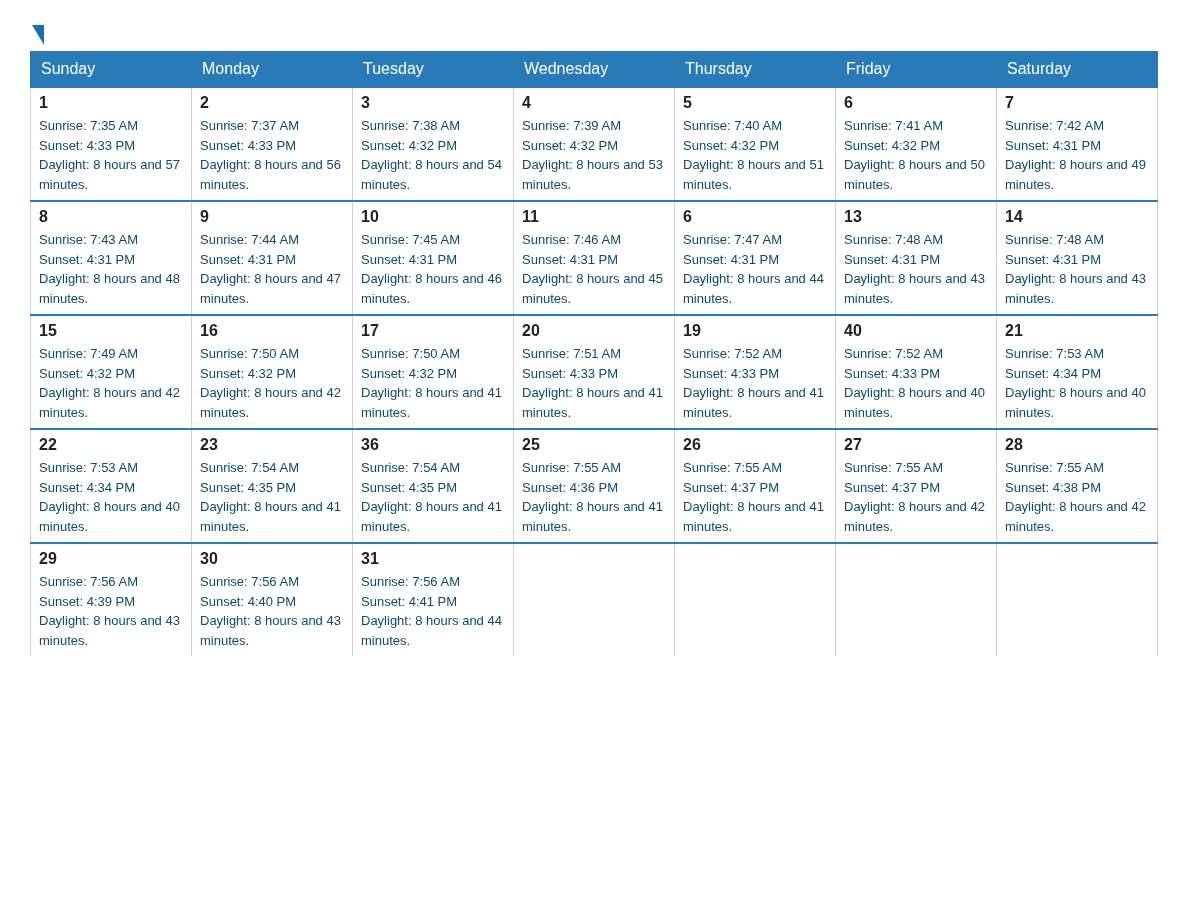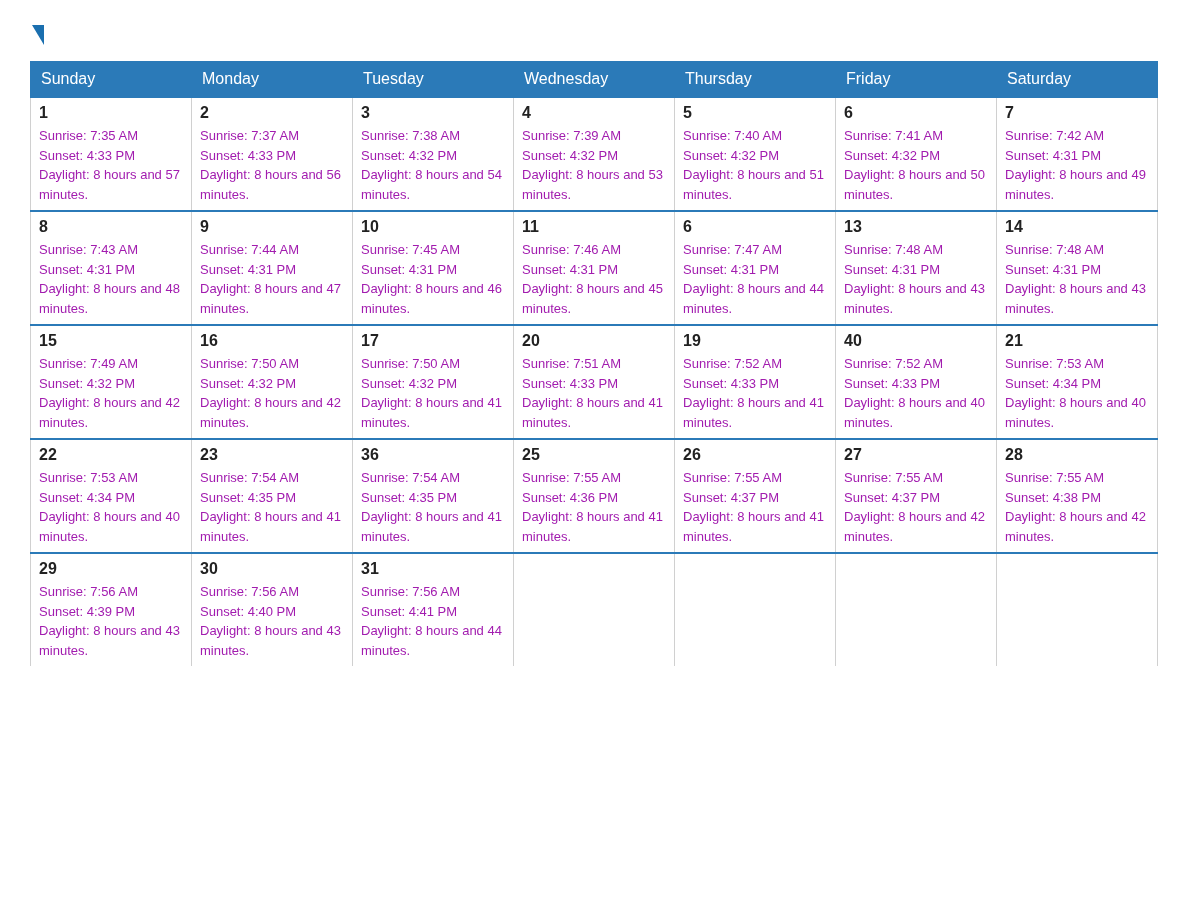--- a/index.html
+++ b/index.html
@@ -53,21 +53,21 @@
       letter-spacing: -1px;
     }
     .location-title {
       font-size: 22px;
       color: #555;
       margin-top: 2px;
     }
     .calendar {
       width: 100%;
       border-collapse: collapse;
-      margin-top: 20px;
+      margin-top: 10px;
     }
     .calendar th {
       background-color: #2b7ab8;
       color: #fff;
       font-size: 16px;
       font-weight: normal;
       padding: 8px 10px;
       text-align: left;
       border: 1px solid #2b7ab8;
     }
@@ -88,21 +88,21 @@
       border-bottom: none;
     }
     .day-number {
       font-size: 16px;
       font-weight: bold;
       color: #222;
       margin-bottom: 4px;
     }
     .day-info {
       font-size: 13px;
-      color: #a21caf;
+      color: #0c4a6e;
       line-height: 1.5;
     }
     .empty-cell {
       background: #fff;
     }
   </style>
 </head>
 <body>
 
 <div class="header">

